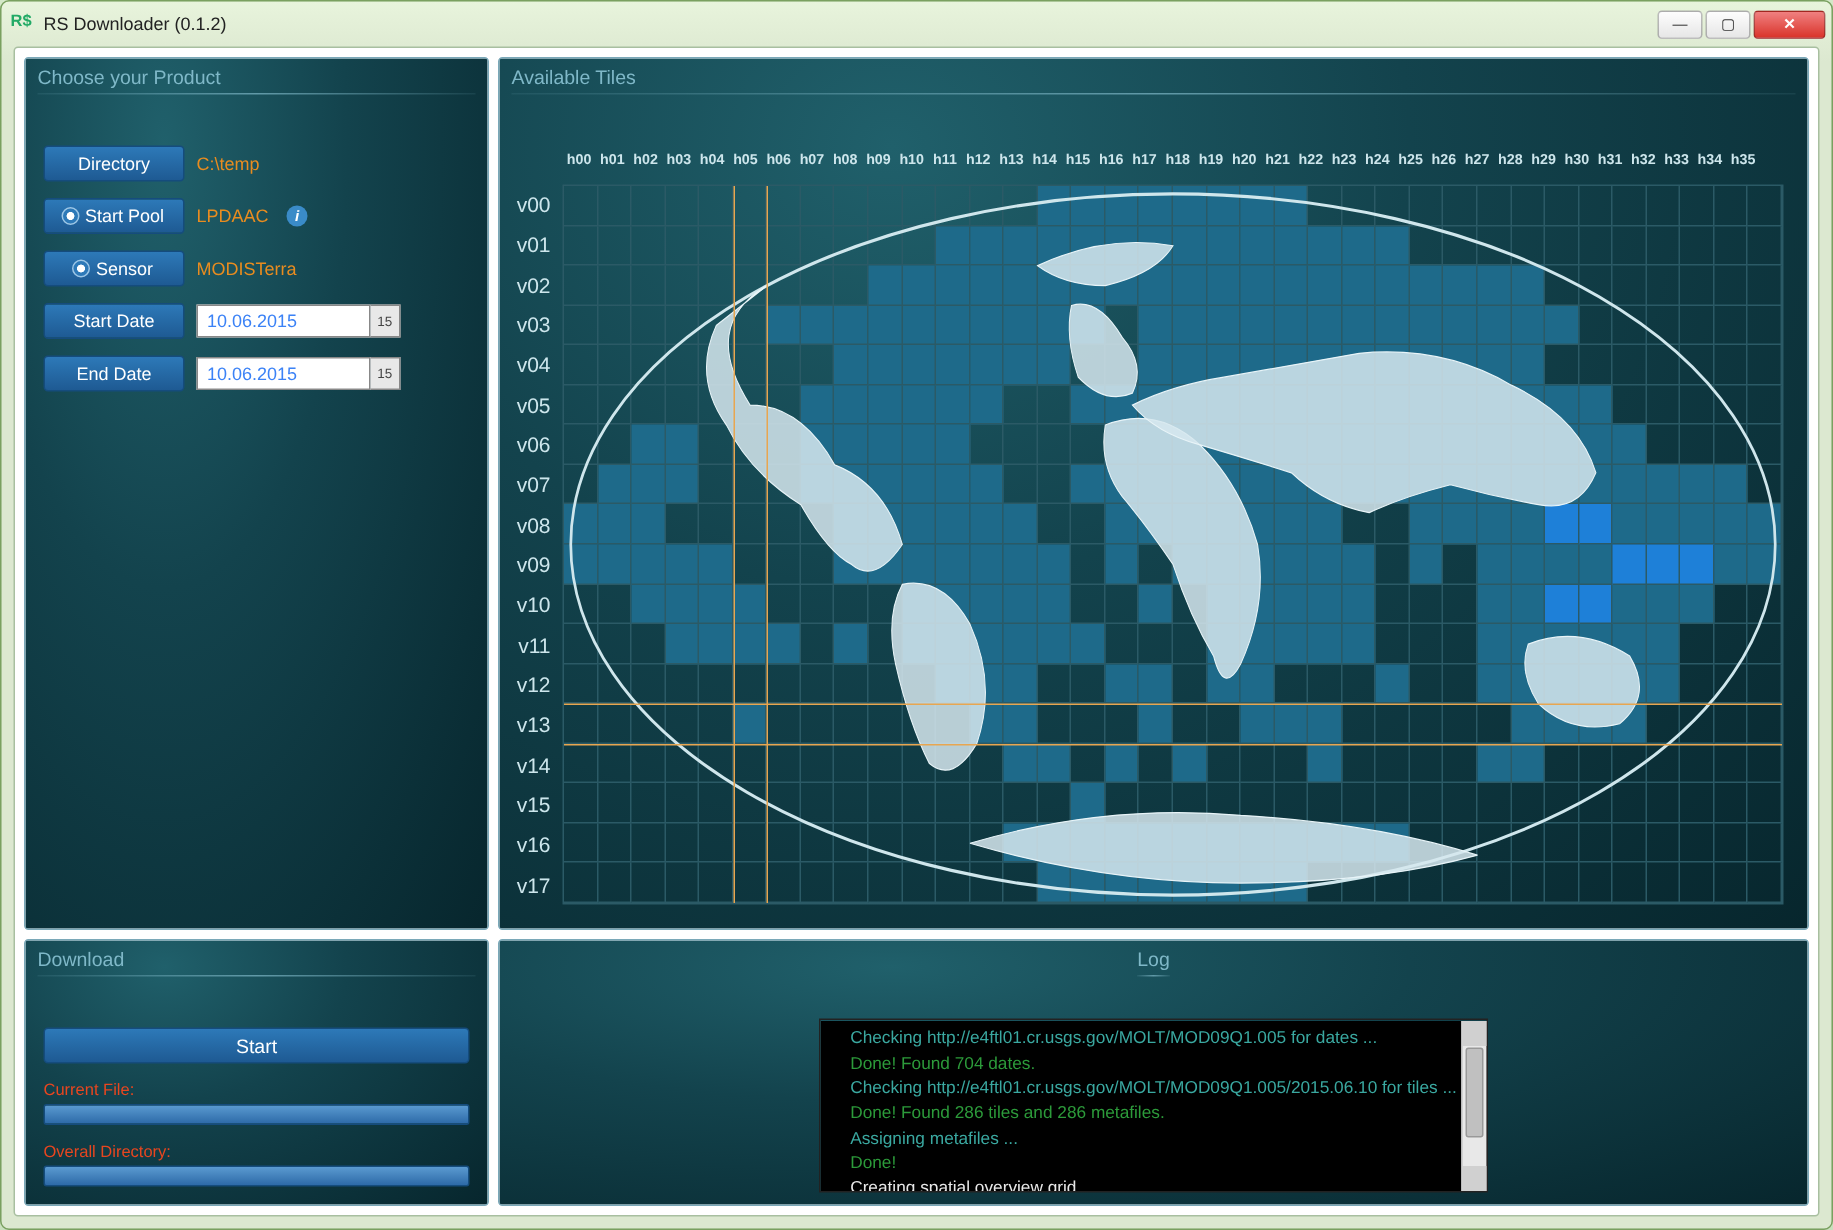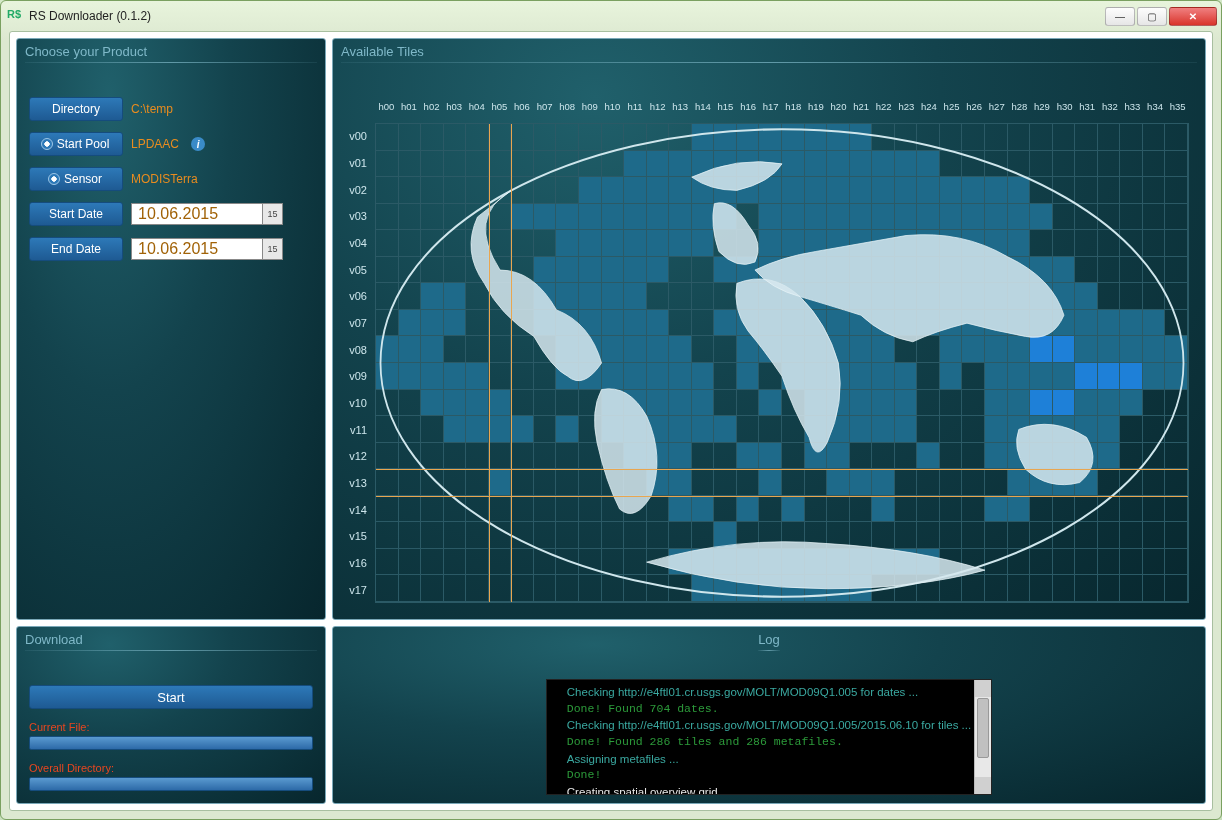--- a/index.html
+++ b/index.html
@@ -99,43 +99,43 @@
   margin-left:-2px;
 }
 .val { color: #e88c1f; font-size: 12px; }
 .info-badge {
   display:inline-flex;width:14px;height:14px;border-radius:50%;
   background:#3a8bc8;color:#fff;font-weight:700;font-size:10px;
   align-items:center;justify-content:center;margin-left:4px;font-style:italic;
 }
 .date-input-wrap { display:flex; align-items:center; }
 .date-input {
-  width: 132px; height:22px;
+  width: 116px; height:22px;
   background:#fff; border:1px solid #888;
-  font-size:16px; padding:0 6px; color:#a16207;
+  font-size:12px; padding:0 6px; color:#3b82f6;
 }
 .cal-icon {
   width:20px;height:22px;background:#e8e8e8;border:1px solid #888;border-left:none;
   display:flex;align-items:center;justify-content:center;font-size:9px;color:#444;font-weight:400;
 }
 .chk { width:13px;height:13px;border:1px solid #666;background:#fff;}
 
 
 #tiles-panel .panel-body{ padding: 10px 12px 12px 12px; }
 .tile-area {
   position:relative; width:100%; height:100%;
 }
 .grid-wrap{
   position:absolute; left:30px; top:30px; right:4px; bottom:4px;
   border:1px solid #2b5a66;
 }
-.h-labels{position:absolute;left:30px;right:4px;top:8px;height:18px;display:flex;}
+.h-labels{position:absolute;left:30px;right:20px;top:8px;height:18px;display:flex;font-weight:bold;}
 .h-labels span{flex:1;text-align:center;font-size:9.5px;color:#cde6ec;}
 .v-labels{position:absolute;top:30px;bottom:4px;left:0;width:26px;display:flex;flex-direction:column;}
-.v-labels span{flex:1;display:flex;align-items:center;justify-content:flex-end;padding-right:4px;font-size:11px;color:#cde6ec;}
+.v-labels span{flex:1;display:flex;align-items:center;justify-content:flex-end;padding-right:4px;font-size:14px;color:#cde6ec;}
 .tile-grid{position:absolute;inset:0;display:grid;grid-template-columns:repeat(36,1fr);grid-template-rows:repeat(18,1fr);}
 .cell{border-right:1px solid #2b5a66;border-bottom:1px solid #2b5a66;position:relative;}
 .cell.avail{background:#1e6a8a;}
 .cell.sel{background:#1e80d8;}
 .cross-h{position:absolute;left:0;right:0;height:1px;background:#e8a650;pointer-events:none;}
 .cross-v{position:absolute;top:0;bottom:0;width:1px;background:#e8a650;pointer-events:none;}
 .world-overlay{
   position:absolute;inset:0;pointer-events:none;
 }
 .world-overlay svg{width:100%;height:100%;}
@@ -154,21 +154,21 @@
 
 #log-panel .panel-body{padding:8px;}
 .log-box{
   width:100%;height:100%;
   background:#000;border:1px solid #222;
   font-family:"Segoe UI",sans-serif;font-size:11.5px;
   padding:4px 20px;overflow-y:auto;position:relative;
 }
 .log-line{line-height:1.45;white-space:pre;}
 .c-teal{color:#3aa8a0;}
-.c-green{color:#2c9a3a;font-family:Liberation Mono, monospace;}
+.c-green{color:#2c9a3a;}
 .c-white{color:#e8e8e8;}
 .log-scroll{position:absolute;right:0;top:0;bottom:0;width:17px;background:#e8e8e8;border-left:1px solid #bbb;}
 .log-scroll::before,.log-scroll::after{content:"";position:absolute;left:0;right:0;height:17px;background:#d0d0d0;}
 .log-scroll::before{top:0;}
 .log-scroll::after{bottom:0;}
 .log-thumb{position:absolute;left:2px;right:2px;top:18px;height:60px;background:#c0c0c0;border:1px solid #999;border-radius:2px;}
 
 </style>
 </head>
 <body>

